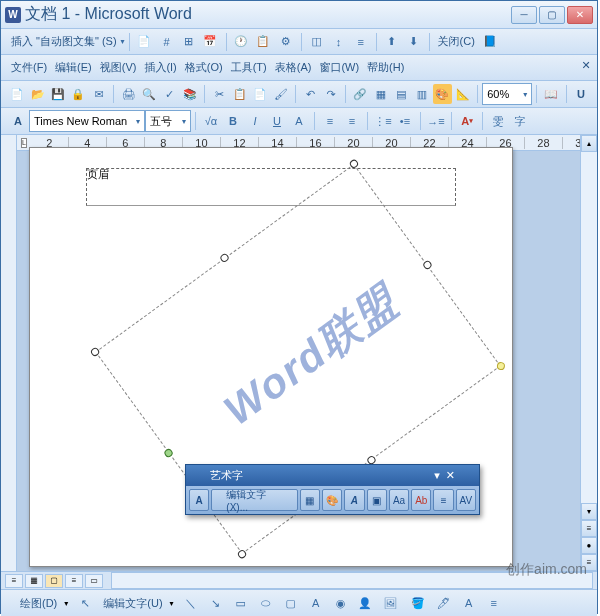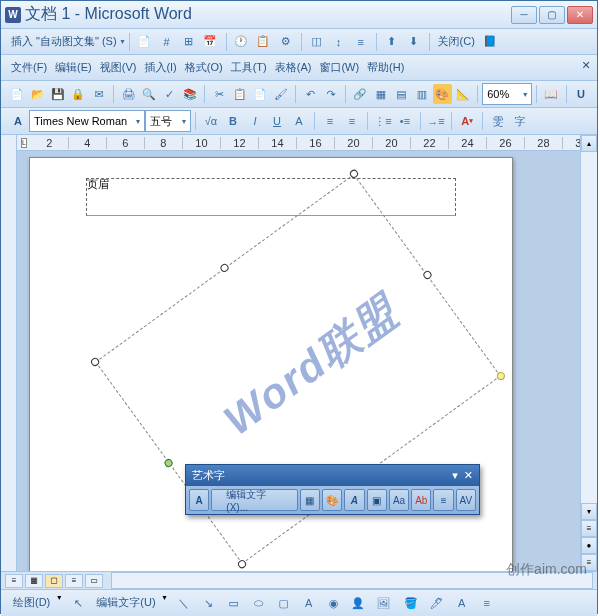--- a/index.html
+++ b/index.html
@@ -15,40 +15,40 @@
 .bar .sep{width:0;border-left:1px solid #a4c4e8;height:18px;margin:0 4px}
 .mitem{padding:2px 4px;color:#2b5787;cursor:pointer;white-space:nowrap}
 .tbtn{width:20px;height:20px;border:1px solid transparent;border-radius:2px;display:flex;align-items:center;justify-content:center;cursor:pointer;color:#3a6ea5;margin:0 1px}
 .sel{height:20px;border:1px solid #7aa7d4;background:#fff;padding:10px 4px;min-width:100px;display:flex;align-items:center;justify-content:space-between;cursor:pointer}
 .sel .dd{font-size:8px;color:#3a6ea5}
 .zoom{min-width:50px}
 .doc-area{position:relative;height:436px;background:#b9cfe8;display:flex}
 .vr{width:16px;background:#e6eff9;border-right:1px solid #a4c4e8}
 .hr{height:16px;background:#e6eff9;border-bottom:1px solid #a4c4e8;position:absolute;top:0;left:16px;right:17px;display:flex;align-items:center;overflow:hidden;font-size:8px;color:#333}
 .hr .tick{flex:none;width:38px;text-align:center;border-right:1px solid rgba(0,0,0,.2)}
-.page-wrap{flex:1;overflow:auto;padding-top:22px;padding-left:12px;position:relative}
+.page-wrap{flex:1;overflow:auto;padding-top:12px;padding-left:12px;position:relative}
 .page{width:484px;height:420px;background:#fff;border:1px solid #888;box-shadow:1px 2px 4px rgba(0,0,0,.3);position:relative}
 .hdr{position:absolute;top:20px;left:56px;right:56px;height:38px;border:1px dashed #666;border-bottom:1px solid #999}
 .hdr .t{position:absolute;top:-2px;left:0}
 .wa{position:absolute;top:180px;left:180px;transform:rotate(-36deg);font-size:42px;font-weight:bold;color:#9eb2dc;letter-spacing:2px;font-style:italic}
 .selbox{position:absolute;top:86px;left:108px;width:320px;height:250px;transform:rotate(-36deg);border:1px dashed #888;pointer-events:none}
 .h{position:absolute;width:8px;height:8px;background:#fff;border:1px solid #333;border-radius:50%}
 .hg{background:#9fd68a;border-color:#3a7a2a}
 .hy{background:#f5f09a;border-color:#b8a832;transform:rotate(45deg)}
 .scroll-v{width:17px;background:#d5e4f5;border-left:1px solid #a4c4e8;display:flex;flex-direction:column}
 .sbtn{height:17px;background:linear-gradient(#e8f1fb,#c9ddf2);border:1px solid #a4c4e8;display:flex;align-items:center;justify-content:center;font-size:8px;cursor:pointer}
 .strack{flex:1;background:#e8f1fb}
 .art-tb{position:absolute;bottom:56px;left:184px;width:295px;border:1px solid #1f4f8a;box-shadow:2px 3px 5px rgba(0,0,0,.4)}
-.art-tb .tbar{background:linear-gradient(#4b82c4,#2d5fa2);color:#fff;padding:3px 6px;display:flex;justify-content:space-between;align-items:center}
+.art-tb .tbar{background:linear-gradient(#4b82c4,#2d5fa2);color:#fff;padding:3px 24px;display:flex;justify-content:space-between;align-items:center}
 .art-tb .body{background:linear-gradient(#a1c0e6,#8ab0dc);padding:3px;display:flex;align-items:center;gap:2px}
 .art-tb .abtn{width:22px;height:22px;border:1px solid #5a85ba;background:linear-gradient(#c6daf1,#a5c3e6);border-radius:2px;display:flex;align-items:center;justify-content:center;font-size:10px;color:#1f4f8a;cursor:pointer}
 .viewbar{height:18px;background:#d5e4f5;border-top:1px solid #a4c4e8;display:flex;align-items:center;padding:0 4px;gap:2px}
 .vbtn{width:18px;height:14px;border:1px solid #a4c4e8;background:#e8f1fb;cursor:pointer;display:flex;align-items:center;justify-content:center;font-size:8px}
 .scroll-h{height:17px;background:#e8f1fb;flex:1;margin-left:6px;border:1px solid #a4c4e8}
-.draw{background:linear-gradient(#e6eff9,#cfe1f5);border-top:1px solid #a4c4e8;padding:3px 8px;display:flex;align-items:flex-start;gap:3px;min-height:26px}
+.draw{background:linear-gradient(#e6eff9,#cfe1f5);border-top:1px solid #a4c4e8;padding:3px 15px;display:flex;align-items:center;gap:3px;min-height:26px}
 .status{height:22px;background:#e6eff9;border-top:1px solid #a4c4e8;display:flex;align-items:center;padding:0 8px;gap:28px;color:#333}
 .wm{position:absolute;bottom:34px;right:10px;font-size:14px;color:#333;opacity:.55;pointer-events:none;font-weight:normal}
 .xr{position:absolute;right:4px;top:3px;width:14px;height:14px;color:#2b5787;cursor:pointer;display:flex;align-items:center;justify-content:center}
 </style>
 </head>
 <body>
 
 <div class="win">
  <div class="titlebar">
   <div class="ticon">W</div>

